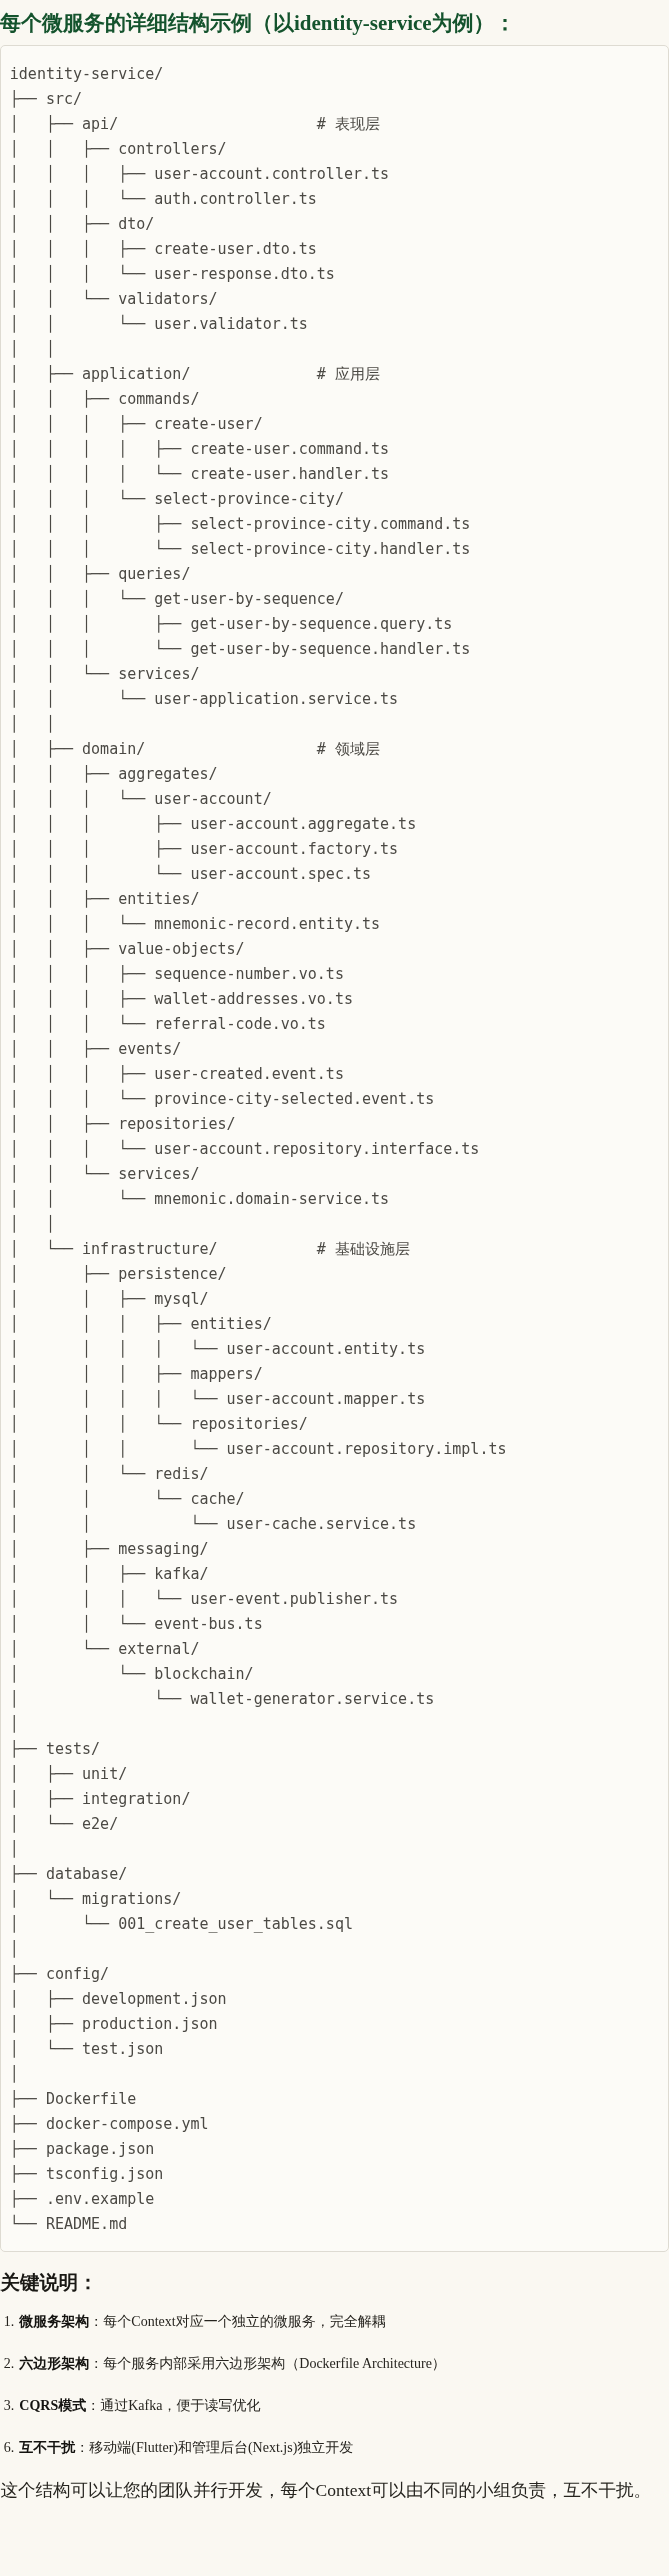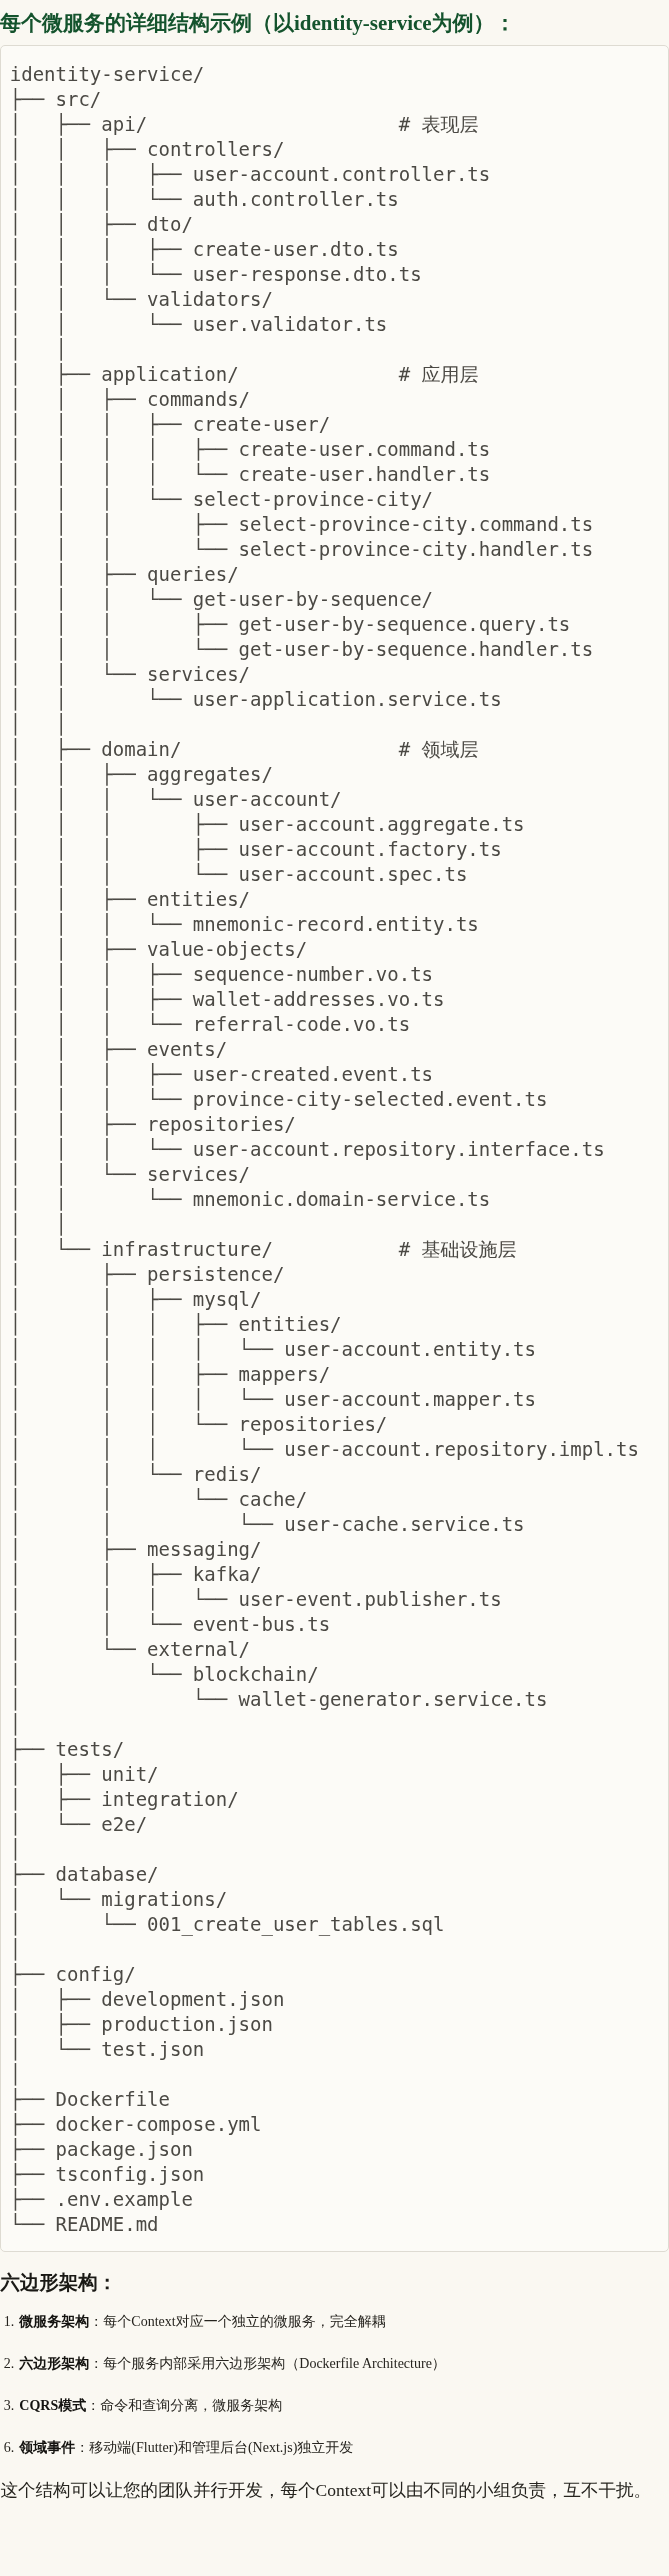--- a/index.html
+++ b/index.html
@@ -25,21 +25,21 @@
     margin-top: 8.8px;
     width: 669px;
     background: #FCFBF7;
     border: 0.6px solid #DEDBD2;
     border-radius: 5px;
   }
   .code-block pre {
     margin: 0;
     padding: 16.3px 8.8px 13.8px 8.8px;
     font-family: "DejaVu Sans Mono", "Liberation Mono", monospace;
-    font-size: 19px;
+    font-size: 15px;
     line-height: 25px;
     color: #4B4944;
     white-space: pre;
   }
   .notes-title {
     margin: 19px 0 0 0.6px;
     font-size: 19.4px;
     line-height: 23px;
     font-weight: 700;
     color: #1A1915;
@@ -154,33 +154,33 @@
 │   └── test.json
 │
 ├── Dockerfile
 ├── docker-compose.yml
 ├── package.json
 ├── tsconfig.json
 ├── .env.example
 └── README.md</pre>
   </div>
 
-  <h3 class="notes-title">六边形架构：</h3>
+  <h3 class="notes-title">关键说明：</h3>
 
   <ol class="notes-list">
     <li>
       <span class="note-number">1.</span><span class="note-term">微服务架构</span><span class="note-colon">：</span><span class="note-desc">每个Context对应一个独立的微服务，完全解耦</span>
     </li>
     <li>
       <span class="note-number">2.</span><span class="note-term">六边形架构</span><span class="note-colon">：</span><span class="note-desc">每个服务内部采用六边形架构（Dockerfile Architecture）</span>
     </li>
     <li>
-      <span class="note-number">3.</span><span class="note-term">CQRS模式</span><span class="note-colon">：</span><span class="note-desc">命令和查询分离，微服务架构</span>
+      <span class="note-number">3.</span><span class="note-term">CQRS模式</span><span class="note-colon">：</span><span class="note-desc">通过Kafka，便于读写优化</span>
     </li>
     <li>
-      <span class="note-number">6.</span><span class="note-term">领域事件</span><span class="note-colon">：</span><span class="note-desc">移动端(Flutter)和管理后台(Next.js)独立开发</span>
+      <span class="note-number">6.</span><span class="note-term">互不干扰</span><span class="note-colon">：</span><span class="note-desc">移动端(Flutter)和管理后台(Next.js)独立开发</span>
     </li>
   </ol>
 
   <p class="footer-note">这个结构可以让您的团队并行开发，每个Context可以由不同的小组负责，互不干扰。</p>
 
 </div>
 
 
 </body></html>

